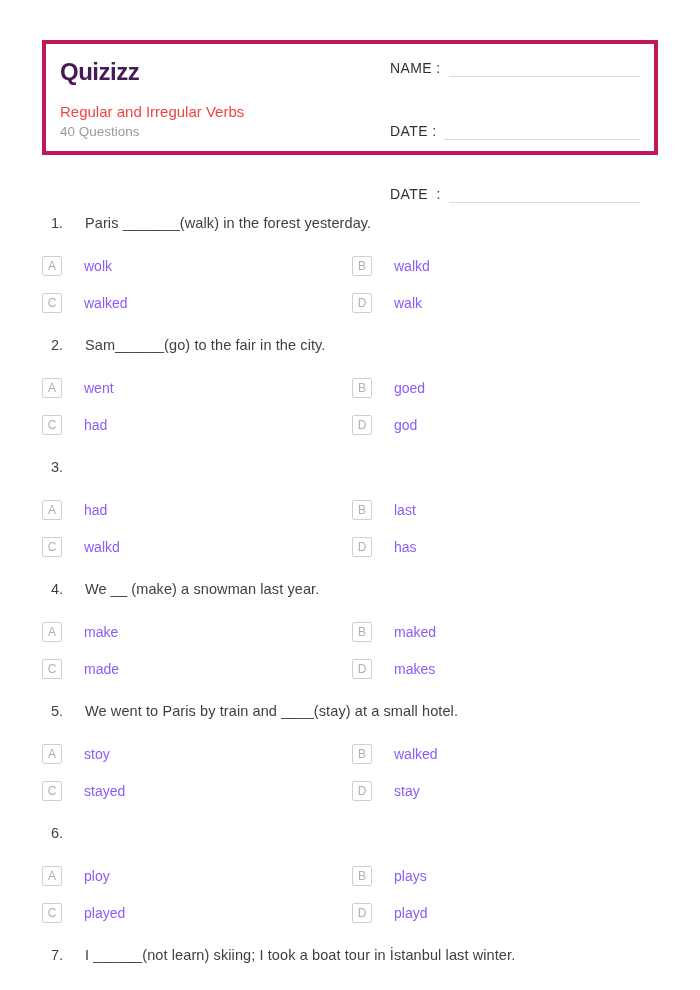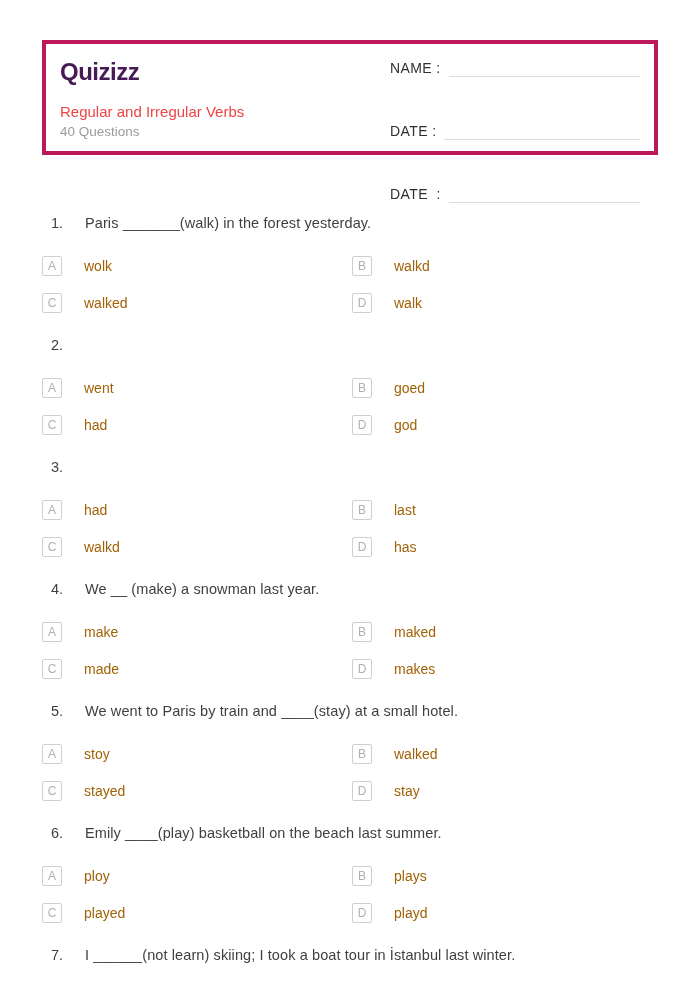--- a/index.html
+++ b/index.html
@@ -123,21 +123,21 @@
     align-items: center;
     justify-content: center;
     font-size: 12px;
     color: #b0b0b0;
     flex: none;
     background: #ffffff;
   }
   .opt-text {
     margin-left: 22px;
     font-size: 14px;
-    color: #a16207;
+    color: #8b5cf6;
   }
 </style>
 </head>
 <body>
 
 <div class="page">
 
   <div class="header-card">
     <div class="header-left">
       <div class="logo">Quizizz</div>
@@ -183,20 +183,21 @@
   </div>
           <div class="option">
     <span class="opt-box">D</span>
     <span class="opt-text">walk</span>
   </div>
         </div>
   </div>
       <div class="question">
     <div class="q-line">
       <span class="q-num">2.</span>
+      <span class="q-text">Sam______(go) to the fair in the city.</span>
     </div>
     <div class="options">
           <div class="option">
     <span class="opt-box">A</span>
     <span class="opt-text">went</span>
   </div>
           <div class="option">
     <span class="opt-box">B</span>
     <span class="opt-text">goed</span>
   </div>
@@ -277,21 +278,20 @@
   </div>
           <div class="option">
     <span class="opt-box">D</span>
     <span class="opt-text">stay</span>
   </div>
         </div>
   </div>
       <div class="question">
     <div class="q-line">
       <span class="q-num">6.</span>
-      <span class="q-text">Emily ____(play) basketball on the beach last summer.</span>
     </div>
     <div class="options">
           <div class="option">
     <span class="opt-box">A</span>
     <span class="opt-text">ploy</span>
   </div>
           <div class="option">
     <span class="opt-box">B</span>
     <span class="opt-text">plays</span>
   </div>

